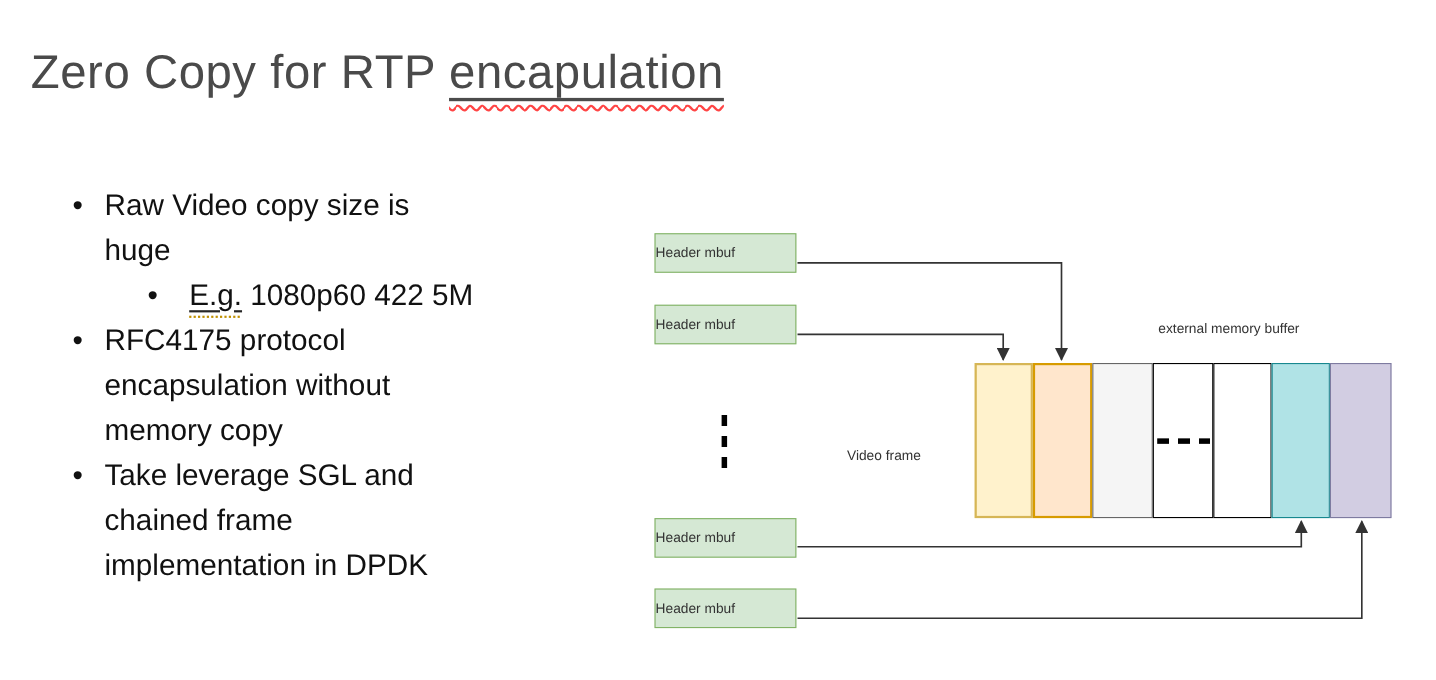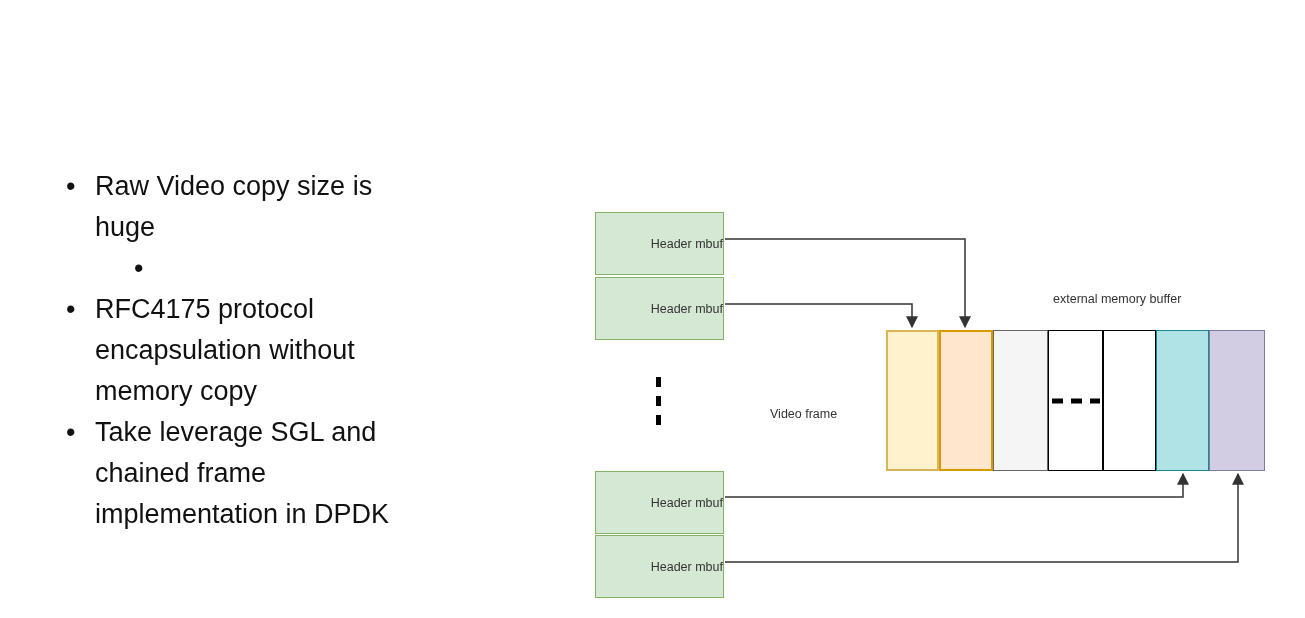--- a/index.html
+++ b/index.html
@@ -47,23 +47,23 @@
   .egdot {
     text-decoration:underline dotted #bf9000;
     text-decoration-thickness:2px;
     text-underline-offset:10px;
   }
 
   
   .diagram { position:absolute; inset:0; }
 
   .hbox {
-    position:absolute; left:595px; width:129px; height:63px;
+    position:absolute; left:595px; width:129px; height:36px;
     border:1px solid #82b366; background:#d5e8d4;
-    display:flex; align-items:center; justify-content:flex-end;
+    display:flex; align-items:center; justify-content:flex-start;
     font-size:12.5px; color:#333333;
   }
   .hbox1 { top:212px; } .hbox2 { top:277px; }
   .hbox3 { top:471px; } .hbox4 { top:535px; }
 
   .vdashes {
     position:absolute; left:656px; top:377px; width:5px; height:52px;
     background:repeating-linear-gradient(180deg,#000 0 10px,transparent 10px 19px);
   }
 
@@ -91,28 +91,30 @@
   .ext-label { left:1053px; top:292px; }
   .vf-label  { left:770px;  top:407px; width:108px; text-align:left; }
 
   svg.connectors { position:absolute; inset:0; pointer-events:none; }
 </style>
 </head>
 <body>
 
 <div class="slide">
 
+  <h1 class="title"><span>Zero Copy for RTP </span><span class="misspell"><span class="wavy">encapulation</span></span></h1>
 
   <div class="bullets">
     <div class="bullet l1">
       <span class="marker">•</span>
       <span class="btext">Raw Video copy size is huge</span>
     </div>
     <div class="bullet l2">
       <span class="marker">•</span>
+      <span class="btext"><span class="eg"><span class="egdot">E.g.</span></span><span> 1080p60 422 5M</span></span>
     </div>
     <div class="bullet l1">
       <span class="marker">•</span>
       <span class="btext">RFC4175 protocol encapsulation without memory copy</span>
     </div>
     <div class="bullet l1">
       <span class="marker">•</span>
       <span class="btext">Take leverage SGL and chained frame implementation in DPDK</span>
     </div>
   </div>

